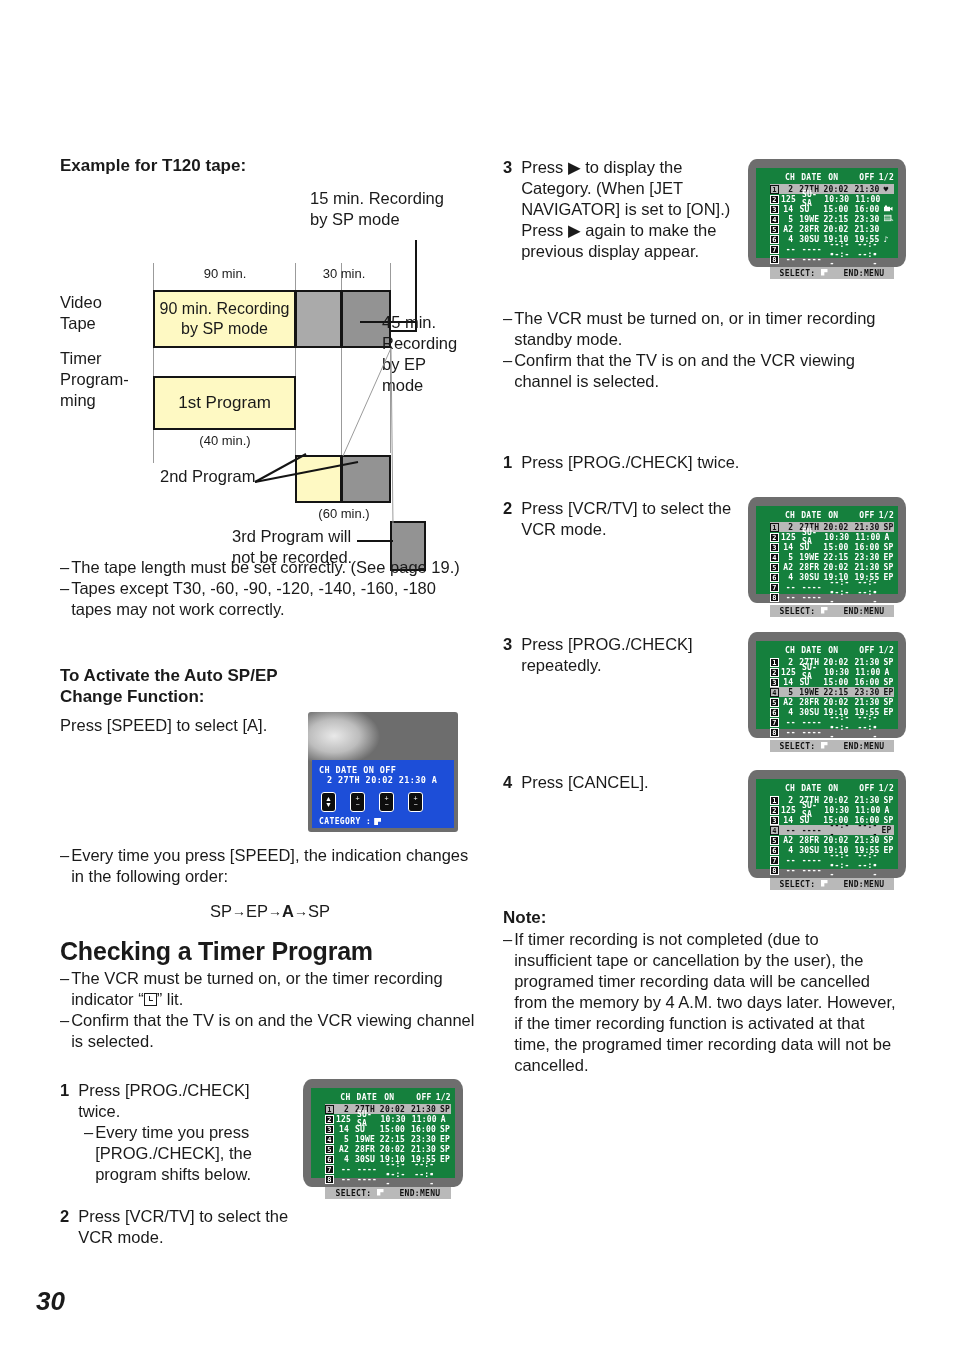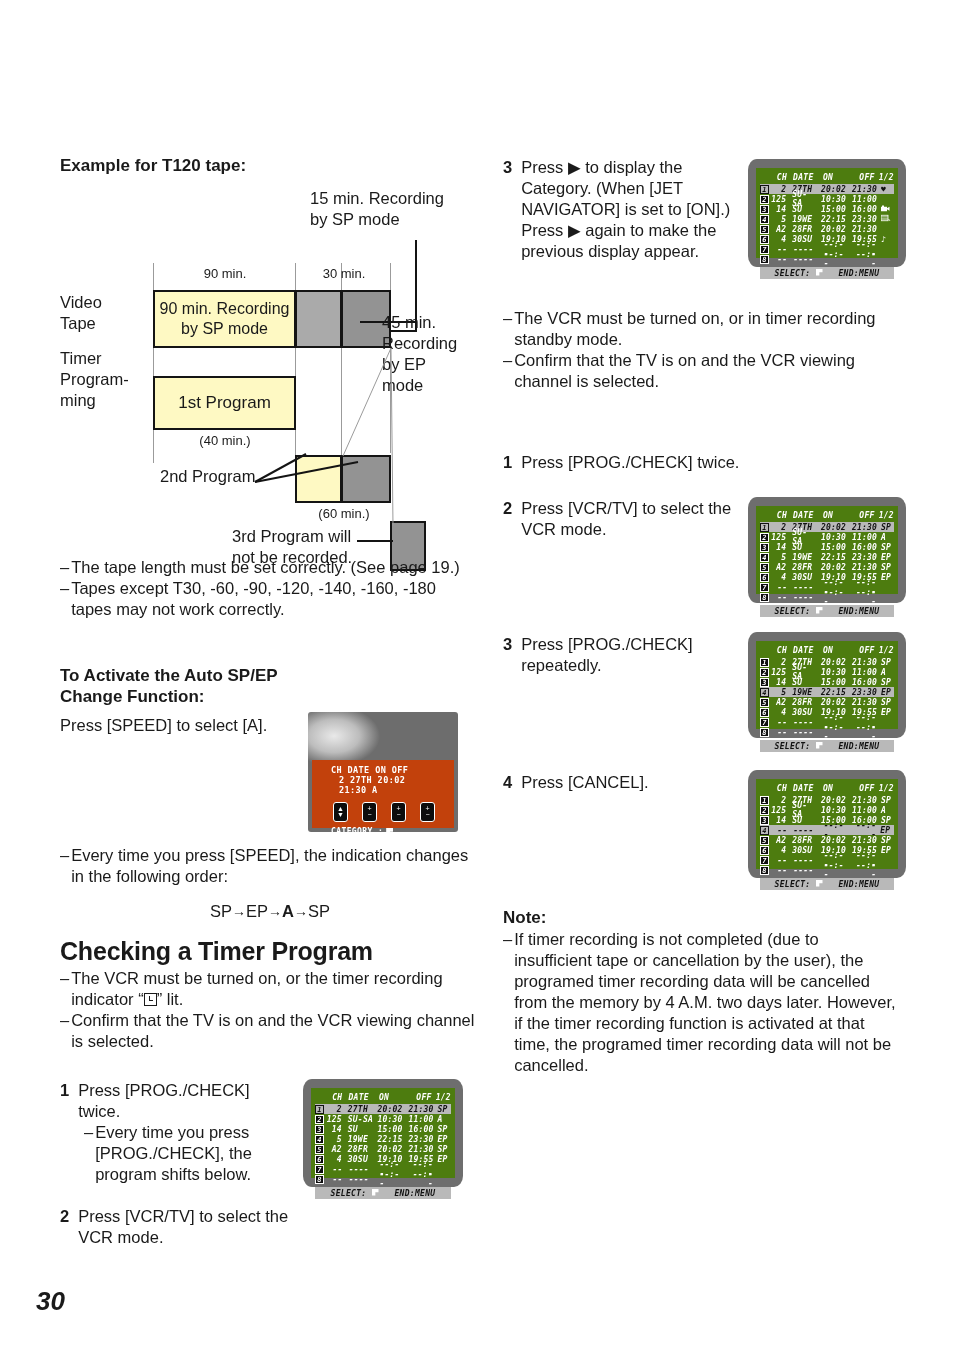--- a/index.html
+++ b/index.html
@@ -34,22 +34,22 @@
   .fill-light{background:#fef9c3;}
   .fill-mid{background:#aaaaaa;}
   .fill-dark{background:#939393;}
   .vline{position:absolute;width:1px;background:#9b9b9b;}
   .lead{position:absolute;background:#141414;}
   .diag{position:absolute;}
 
   
   .tv{position:absolute;background:#6e6e6e;border-radius:9px/11px;padding:9px 8px;
       box-sizing:border-box;}
-  .tv .screen{background:#4d7c0f;width:100%;height:100%;box-sizing:border-box;
-      padding:4px 4px 2px 4px;font-style:italic;}
+  .tv .screen{background:#15803d;width:100%;height:100%;box-sizing:border-box;
+      padding:4px 4px 2px 14px;}
   .osd{font-family:"DejaVu Sans Mono", monospace;color:#ffffff;}
   .osd-head,.osd-row{display:flex;align-items:center;height:10px;}
   .osd-idx{width:9px;flex:0 0 9px;font-size:7px;text-align:center;color:#fff;
       border:1px solid #ffffff;height:9px;line-height:8px;box-sizing:border-box;
       background:#0d0d0d;margin-right:2px;}
   .osd c,.osd .c{display:inline-block;}
   .cCH{width:26px;text-align:right;}
   .cDATE{width:42px;text-align:left;padding-left:6px;}
   .cON{width:36px;text-align:left;padding-left:4px;}
   .cOFF{width:38px;text-align:right;padding-left:6px;}
@@ -66,22 +66,22 @@
 
   
   #tv-cat{position:absolute;left:308px;top:712px;width:150px;height:120px;}
   #tv-cat .photo{position:absolute;inset:0;border-radius:3px;overflow:hidden;
       background:
         radial-gradient(ellipse 46px 30px at 26px 24px,#e9e9e9 0%,#bdbdbd 55%,#6d6d6d 100%),
         radial-gradient(ellipse 40px 34px at 88px 18px,#f2f2f2 0%,#c6c6c6 58%,#5c5c5c 100%),
         radial-gradient(ellipse 38px 26px at 126px 40px,#dedede 0%,#a9a9a9 60%,#4a4a4a 100%),
         radial-gradient(ellipse 30px 22px at 56px 52px,#cfcfcf 0%,#8f8f8f 60%,#3a3a3a 100%),
         linear-gradient(160deg,#3a3a3a,#101010);}
-  #tv-cat .band{position:absolute;left:4px;right:4px;top:48px;bottom:4px;background:#c2410c;
-      padding:5px 19px;box-sizing:border-box;}
+  #tv-cat .band{position:absolute;left:4px;right:4px;top:48px;bottom:4px;background:#1d4ed8;
+      padding:5px 7px;box-sizing:border-box;}
   .cat-head{font-family:"DejaVu Sans Mono",monospace;color:#fff;font-size:8.5px;
       font-weight:bold;letter-spacing:0.4px;}
   .cat-icons{display:flex;gap:14px;margin:7px 0 5px 2px;}
   .cat-ic{width:13px;height:18px;border:1.6px solid #ffffff;border-radius:3px;
       display:flex;align-items:center;justify-content:center;flex-direction:column;
       color:#fff;font-size:7px;line-height:6px;background:#0d0d0d;}
   .cat-foot{font-family:"DejaVu Sans Mono",monospace;color:#fff;font-size:8px;
       font-weight:bold;letter-spacing:0.4px;display:flex;align-items:center;gap:3px;}
   .swatch{display:inline-block;width:7px;height:7px;background:#fff;
       clip-path:polygon(0 0,100% 0,100% 55%,55% 55%,55% 100%,0 100%);}

